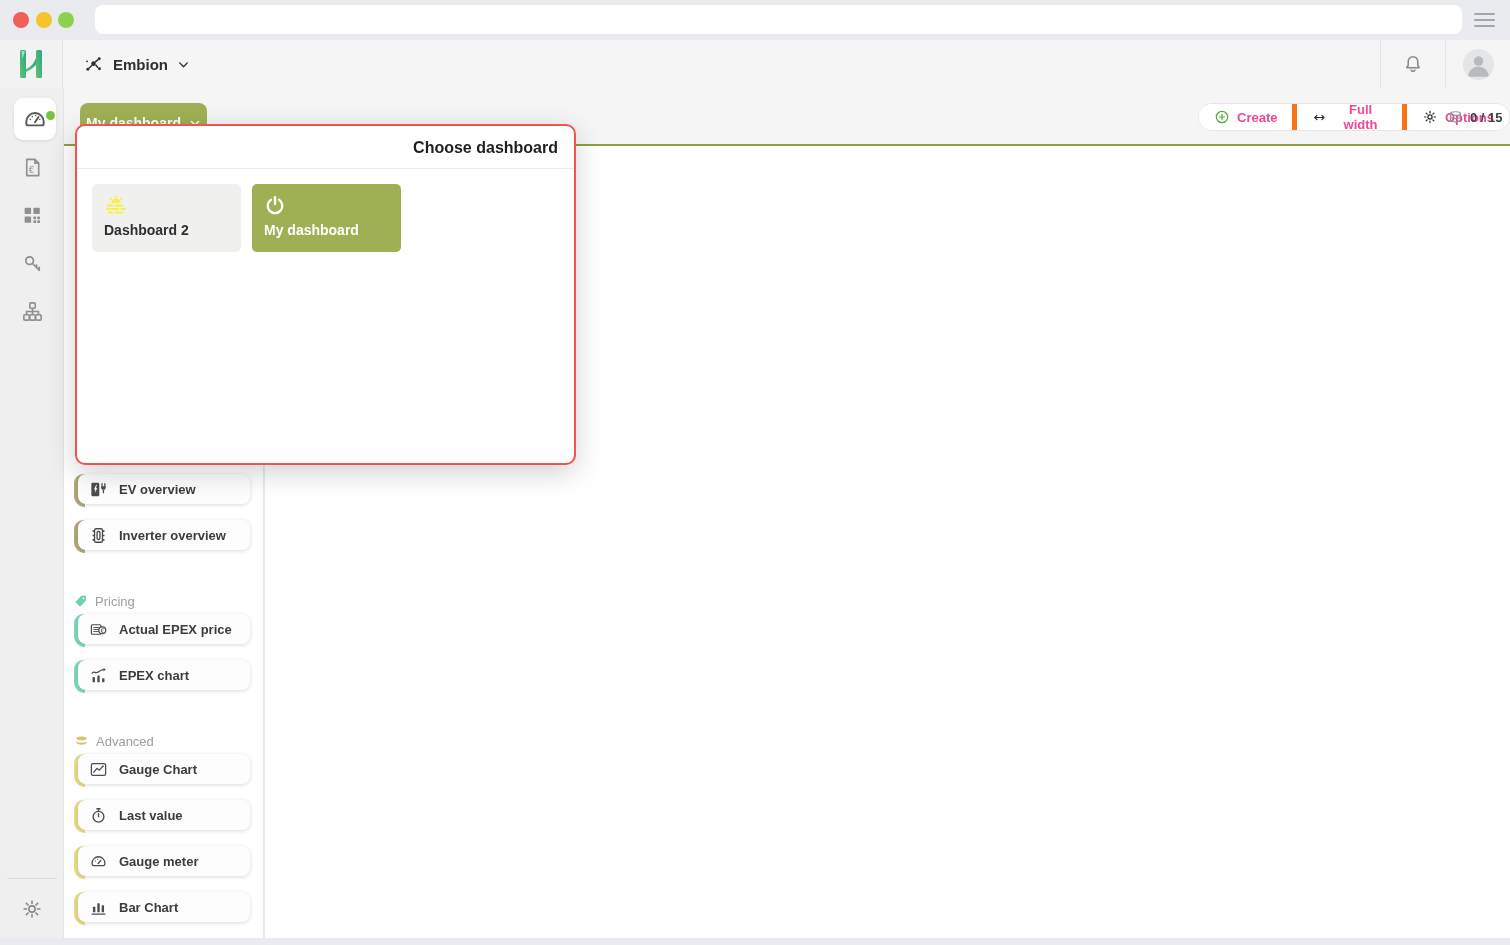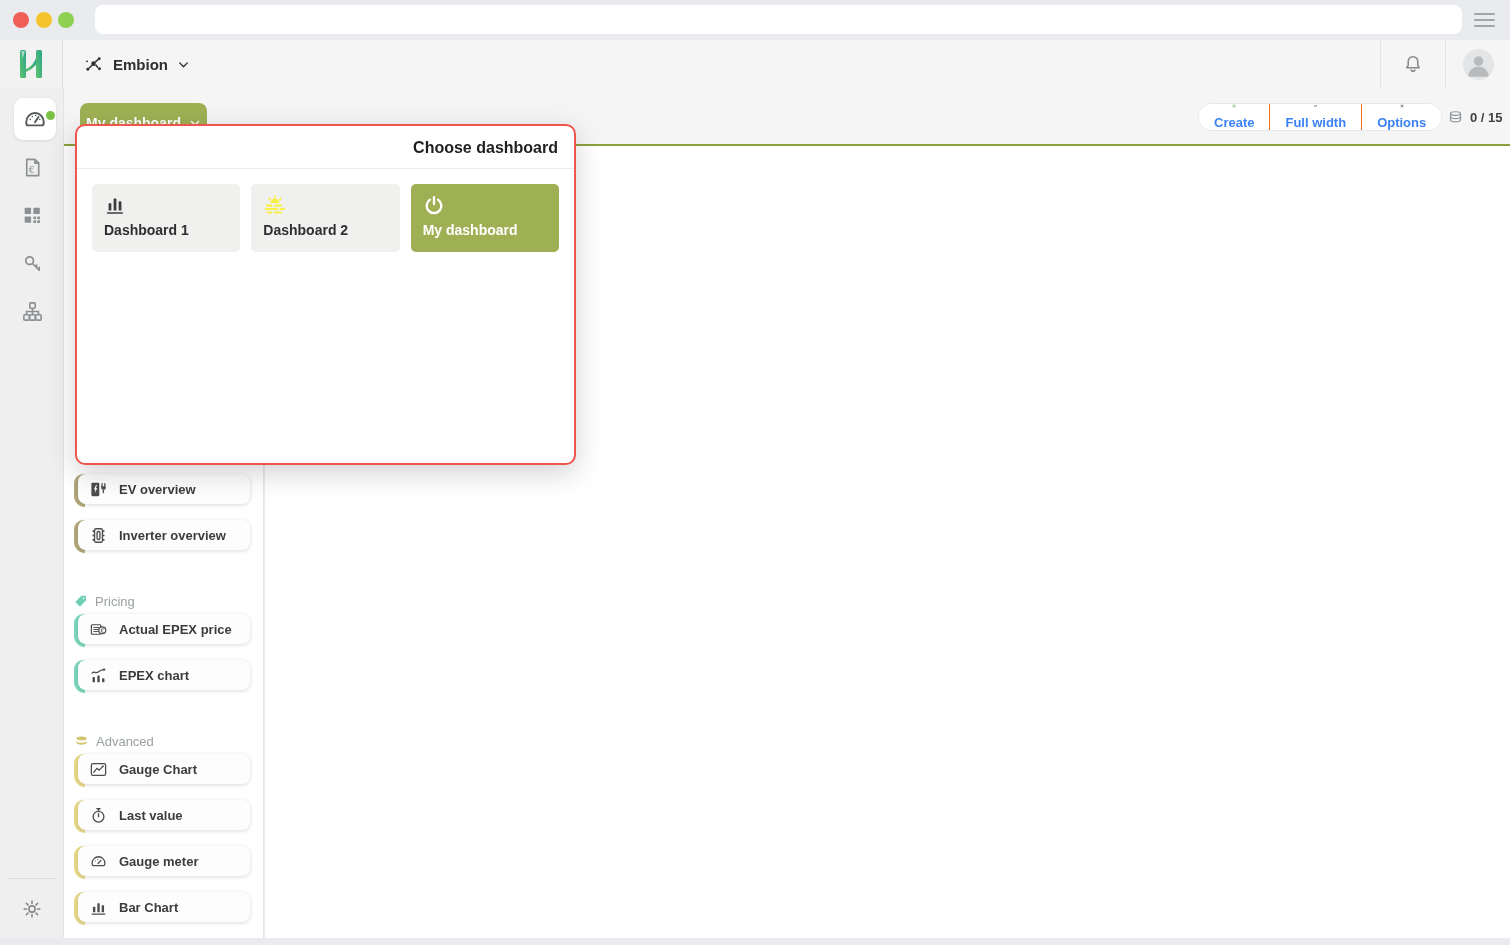--- a/index.html
+++ b/index.html
@@ -30,22 +30,22 @@
   #avatar { width:31px; height:31px; border-radius:50%; background:#e4e5e6; overflow:hidden; }
 
   
   #toolbar { position:absolute; left:0; top:88px; width:1510px; height:58px; background:#f4f5f4; }
   #dash-btn { position:absolute; left:80px; top:15px; width:127px; height:40px; background:#9fb054;
               border:none; border-radius:8px; color:#fff; font-weight:700; font-size:14px;
               font-family:inherit; display:flex; align-items:center; justify-content:center; gap:8px; cursor:pointer; z-index:5; }
   #btn-group { position:absolute; left:1198px; top:15px; height:28px; background:#fff; border:1px solid #e6e6e6;
                border-radius:14px; display:flex; align-items:stretch; overflow:hidden; }
   .seg-btn { display:flex; align-items:center; gap:7px; padding:0 15px; background:#fff; border:none;
-             font-family:inherit; font-size:13px; font-weight:600; color:#3b82f6; cursor:pointer;flex-direction:column; }
-  .seg-btn + .seg-btn { border-left:1px solid #f97316; }
+             font-family:inherit; font-size:13px; font-weight:600; color:#ec4899; cursor:pointer; }
+  .seg-btn + .seg-btn { border-left:5px solid #f97316; }
   #widget-counter { position:absolute; left:1447px; top:15px; height:28px; display:flex; align-items:center; gap:6px;
                     font-size:13px; font-weight:600; color:#404040; }
 
   
   #accent-line { position:absolute; left:64px; top:144px; width:1446px; height:2px; background:#8ba13d; z-index:2; }
 
   
   #side-rail { position:absolute; left:0; top:88px; width:64px; height:850px; background:#eeefee; border-right:1px solid #e2e3e2; }
   .rail-item { position:absolute; left:0; width:64px; height:42px; display:flex; align-items:center; justify-content:center;
                color:#8d9093; cursor:pointer; }
@@ -388,31 +388,20 @@
 </div>
 
 <div id="main-area"></div>
 <div id="bottom-strip"></div>
 
 <div id="modal">
   <div id="modal-title">Choose dashboard</div>
   <div id="modal-divider"></div>
   <div id="modal-cards">
 
-    <div class="dash-card">
-      <span class="dc-icon">
-        <svg width="22" height="22" viewBox="0 0 24 24">
-          <rect x="5" y="10" width="3" height="8" rx="0.6" fill="#3b3c3d"></rect>
-          <rect x="10.5" y="5" width="3" height="13" rx="0.6" fill="#3b3c3d"></rect>
-          <rect x="16" y="8" width="3" height="10" rx="0.6" fill="#3b3c3d"></rect>
-          <path d="M4 20.8 H20" stroke="#3b3c3d" stroke-width="1.7" stroke-linecap="round"></path>
-        </svg>
-      </span>
-      <span class="dc-label">Dashboard 1</span>
-    </div>
 
     <div class="dash-card">
       <span class="dc-icon">
         <svg width="24" height="24" viewBox="0 0 24 24" fill="#f7f046">
           <path d="M7.5 11 a4.5 4.5 0 0 1 9 0 Z"></path>
           <path d="M12 2.5 L13.4 5.8 L10.6 5.8 Z"></path>
           <path d="M5.5 5 L8.3 7 L6.2 8.8 Z"></path>
           <path d="M18.5 5 L17.8 8.8 L15.7 7 Z"></path>
           <rect x="3" y="12.6" width="6.5" height="2.1" rx="0.6"></rect>
           <rect x="11" y="12.6" width="8" height="2.1" rx="0.6"></rect>

